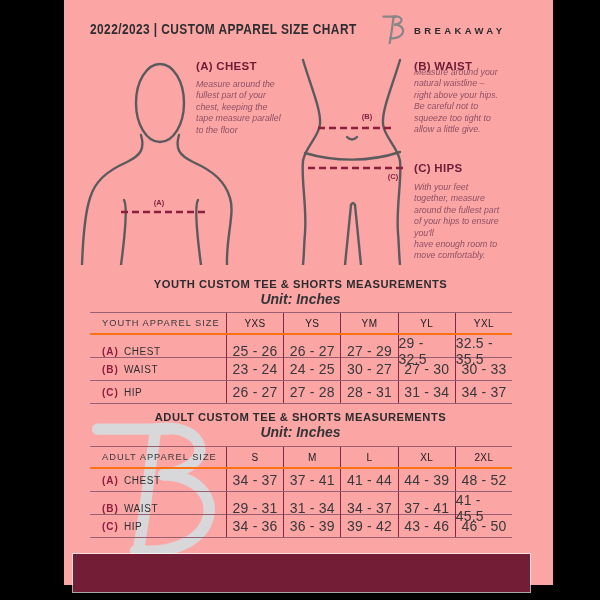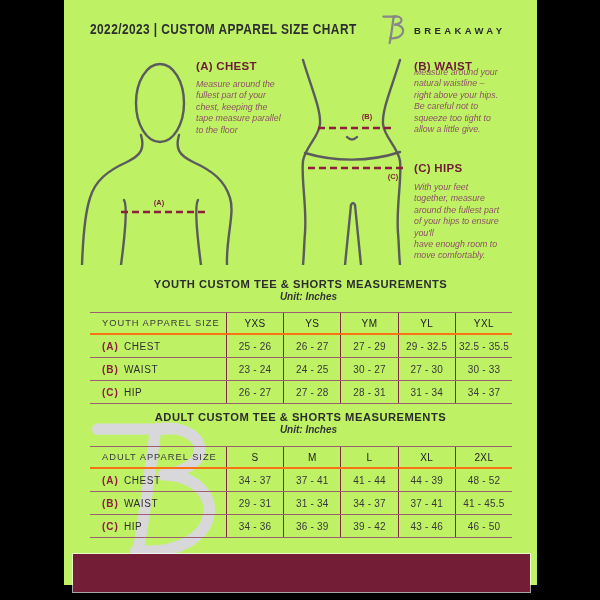--- a/index.html
+++ b/index.html
@@ -1,18 +1,18 @@
 <!DOCTYPE html>
 <html><head>
 <meta charset="utf-8">
 <style>
   html,body{margin:0;padding:0;background:#000;}
   .stage{position:relative;width:600px;height:600px;background:#000;overflow:hidden;
          font-family:"Liberation Sans",sans-serif;}
-  .page{position:absolute;left:64px;top:0;width:473px;height:585px;background:#bef264;}
+  .page{position:absolute;left:64px;top:0;width:473px;height:585px;background:#fca5a5;padding-left:16px;}
 
   
   .hdr-title{position:absolute;left:26px;top:21px;font-size:14px;font-weight:bold;
              color:#2e2e30;letter-spacing:.5px;transform:scaleX(.85);transform-origin:left center;
              white-space:nowrap;}
   .brand{position:absolute;left:350px;top:25px;font-size:9.5px;font-weight:bold;
          color:#2b2b2d;letter-spacing:3.4px;white-space:nowrap;}
   .logo-sm{position:absolute;left:318px;top:14px;width:27px;height:31px;}
 
   
@@ -27,34 +27,34 @@
 
   
   .ins-head{position:absolute;font-size:11.5px;font-weight:bold;color:#6d1c36;
             letter-spacing:.3px;white-space:nowrap;z-index:1;}
   .ins-body{position:absolute;font-size:8.8px;font-style:italic;color:#8d5164;
             line-height:11.4px;white-space:pre-line;z-index:1;}
 
   
   .sec-title{position:absolute;left:0;width:473px;text-align:center;font-size:11.2px;
              font-weight:bold;color:#2c2c2e;letter-spacing:.5px;z-index:1;}
-  .sec-unit{position:absolute;left:0;width:473px;text-align:center;font-size:10px;
-            font-style:italic;font-weight:bold;color:#343436;z-index:1;margin-left:8px;}
+  .sec-unit{position:absolute;left:0;width:473px;text-align:center;font-size:14px;
+            font-style:italic;font-weight:bold;color:#343436;z-index:1;}
 
   
   .size-table{position:absolute;left:26px;width:422px;border-top:1px solid #9c5f71;z-index:1;}
   .t-row{display:grid;grid-template-columns:136px repeat(5,1fr);align-items:center;}
   .t-head{height:20px;border-bottom:2px solid #f97316;}
   .t-data{height:22px;border-bottom:1px solid #9c5f71;}
   .cell{height:100%;display:flex;align-items:center;justify-content:center;}
   .cell + .cell{border-left:1px solid #7e2a45;}
   .c-first{justify-content:flex-start;padding-left:12px;font-size:9.3px;color:#39393c;
            letter-spacing:1px;}
   .c-size{font-size:10px;font-weight:normal;color:#202022;letter-spacing:.4px;}
-  .c-val{font-size:10px;color:#38383a;letter-spacing:.2px;}
+  .c-val{font-size:14px;color:#38383a;letter-spacing:.2px;}
   .row-label{font-size:10px;color:#2f2f31;letter-spacing:.6px;}
   .row-key{font-weight:bold;color:#8c1f3c;margin-right:5px;font-size:10px;}
 
   
   .footer-bar{position:absolute;left:9px;top:554px;width:457px;height:38px;background:#731d36;
               outline:1.5px solid rgba(255,255,255,.65);z-index:1;}
 
   svg{display:block;}
 </style>
 </head>

